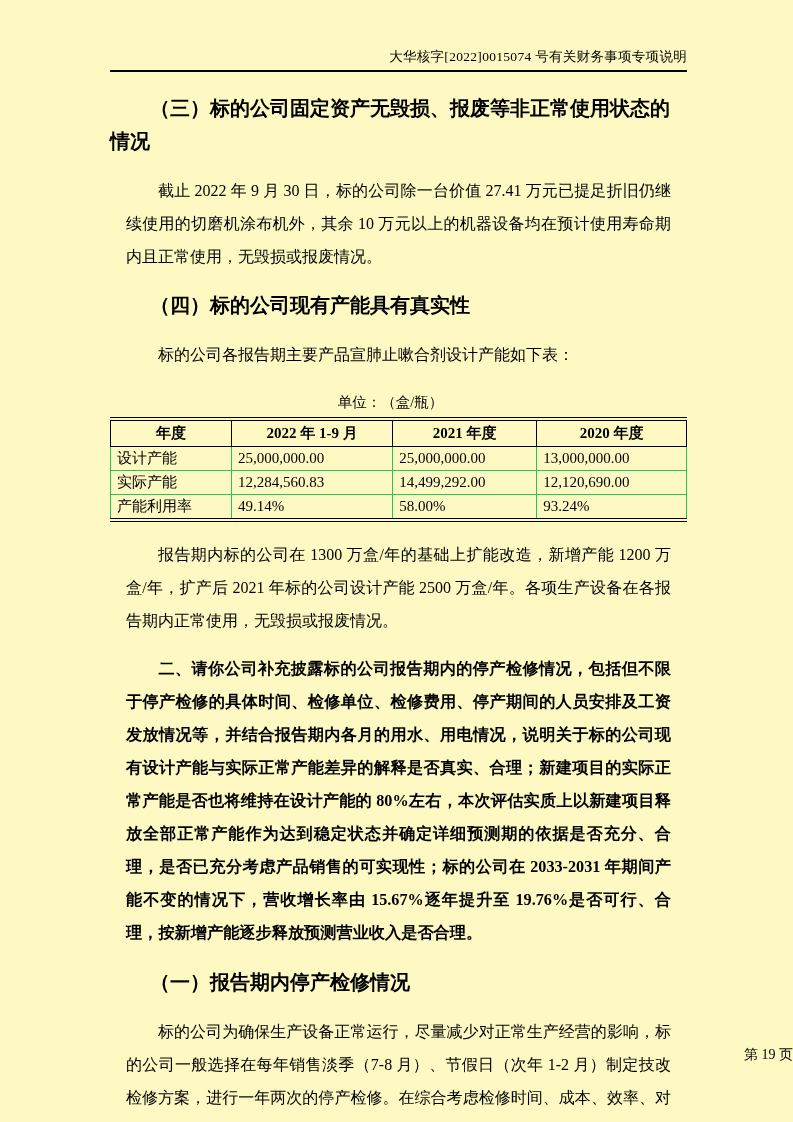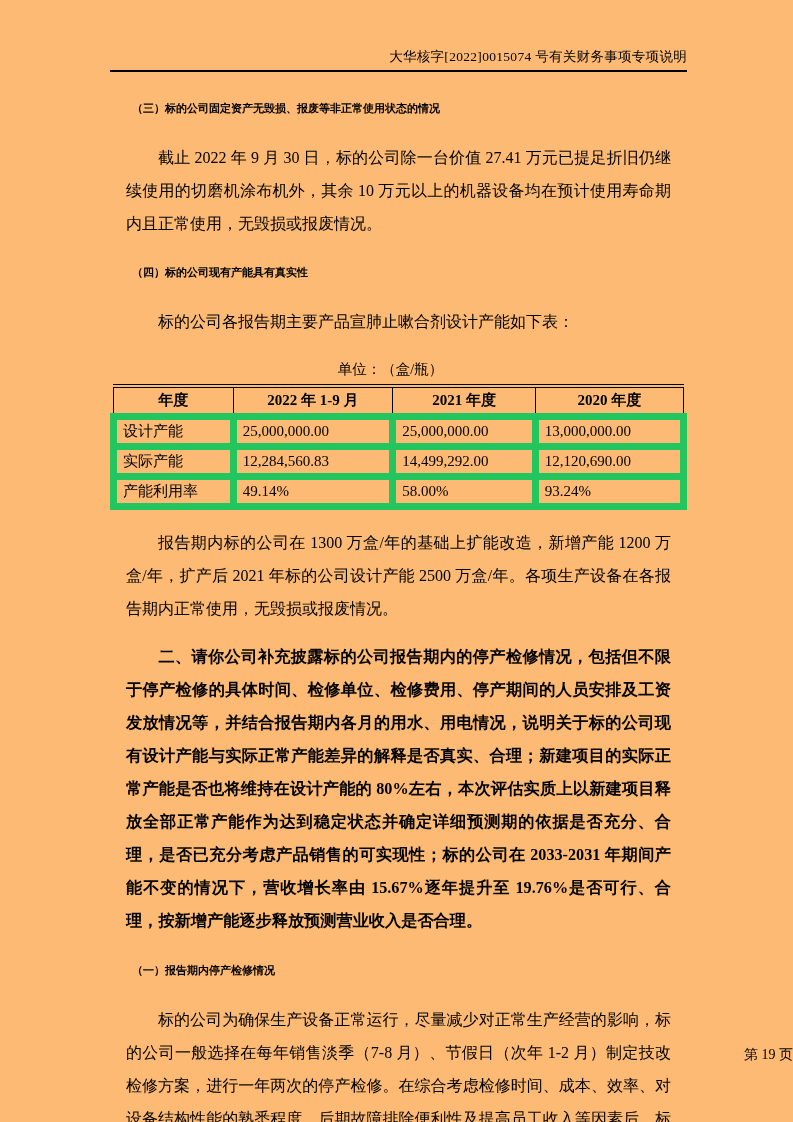--- a/index.html
+++ b/index.html
@@ -4,21 +4,21 @@
 <style>
   html, body {
     margin: 0;
     padding: 0;
     background: #ffffff;
   }
   .page {
     position: relative;
     width: 793px;
     height: 1122px;
-    background: #fdba74;
+    background: #fef9c3;
     font-family: "Liberation Serif", "DejaVu Serif", serif;
     color: #000000;
     overflow: hidden;
     box-sizing: border-box;
   }
   .doc-header {
     position: absolute;
     top: 48px;
     left: 110px;
     right: 106px;
@@ -31,21 +31,21 @@
     line-height: 18px;
     letter-spacing: 0.3px;
   }
   .content {
     position: absolute;
     top: 92px;
     left: 110px;
     right: 106px;
   }
   .sec-heading {
-    font-size: 11px;
+    font-size: 20px;
     font-weight: bold;
     line-height: 33px;
     text-indent: 2em;
     margin: 0;
   }
   .para {
     font-size: 16px;
     line-height: 33px;
     text-indent: 2em;
     text-align: justify;
@@ -79,21 +79,21 @@
   table.cap-table col.c3 { width: 26%; }
   table.cap-table th {
     border: 1px solid #000000;
     border-top: none;
     font-weight: bold;
     text-align: center;
     padding: 2px 6px;
     line-height: 21px;
   }
   table.cap-table td {
-    border: 7px solid #22c55e;
+    border: 1px solid #22c55e;
     padding: 1px 6px;
     line-height: 21px;
   }
   table.cap-table td.rowlabel { text-align: left; }
   table.cap-table td.num { }
   .table-note {
     font-size: 14.5px;
     line-height: 30px;
     text-indent: 2em;
     margin: 0;

